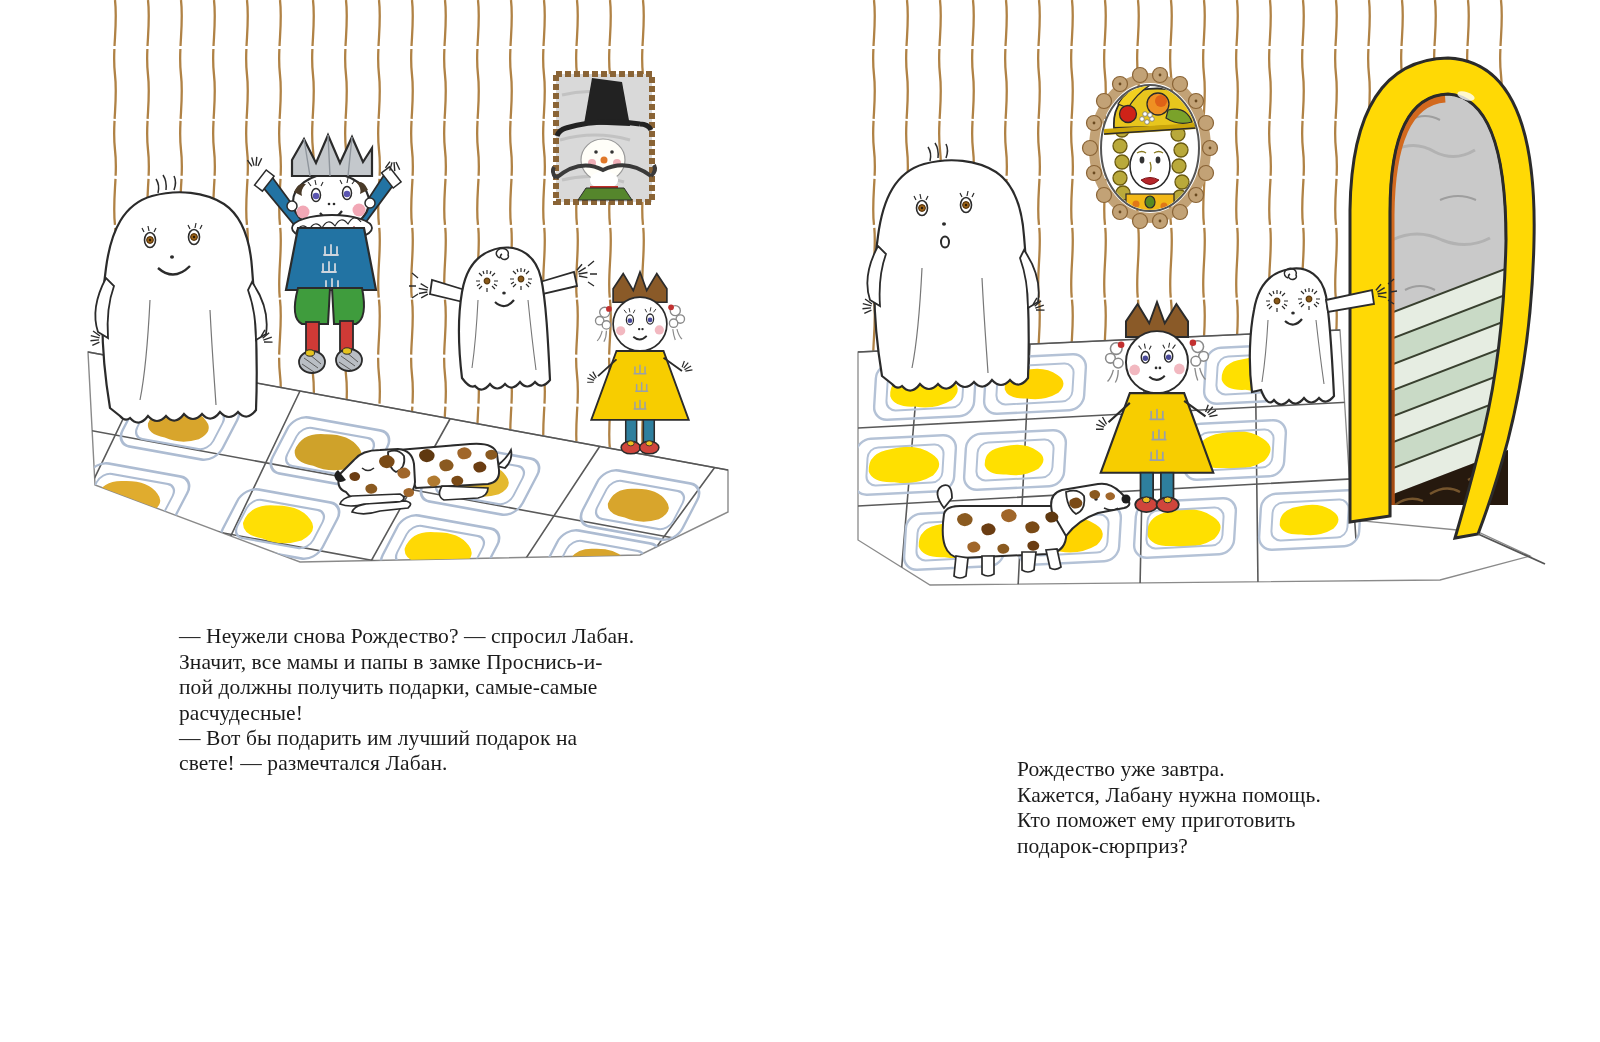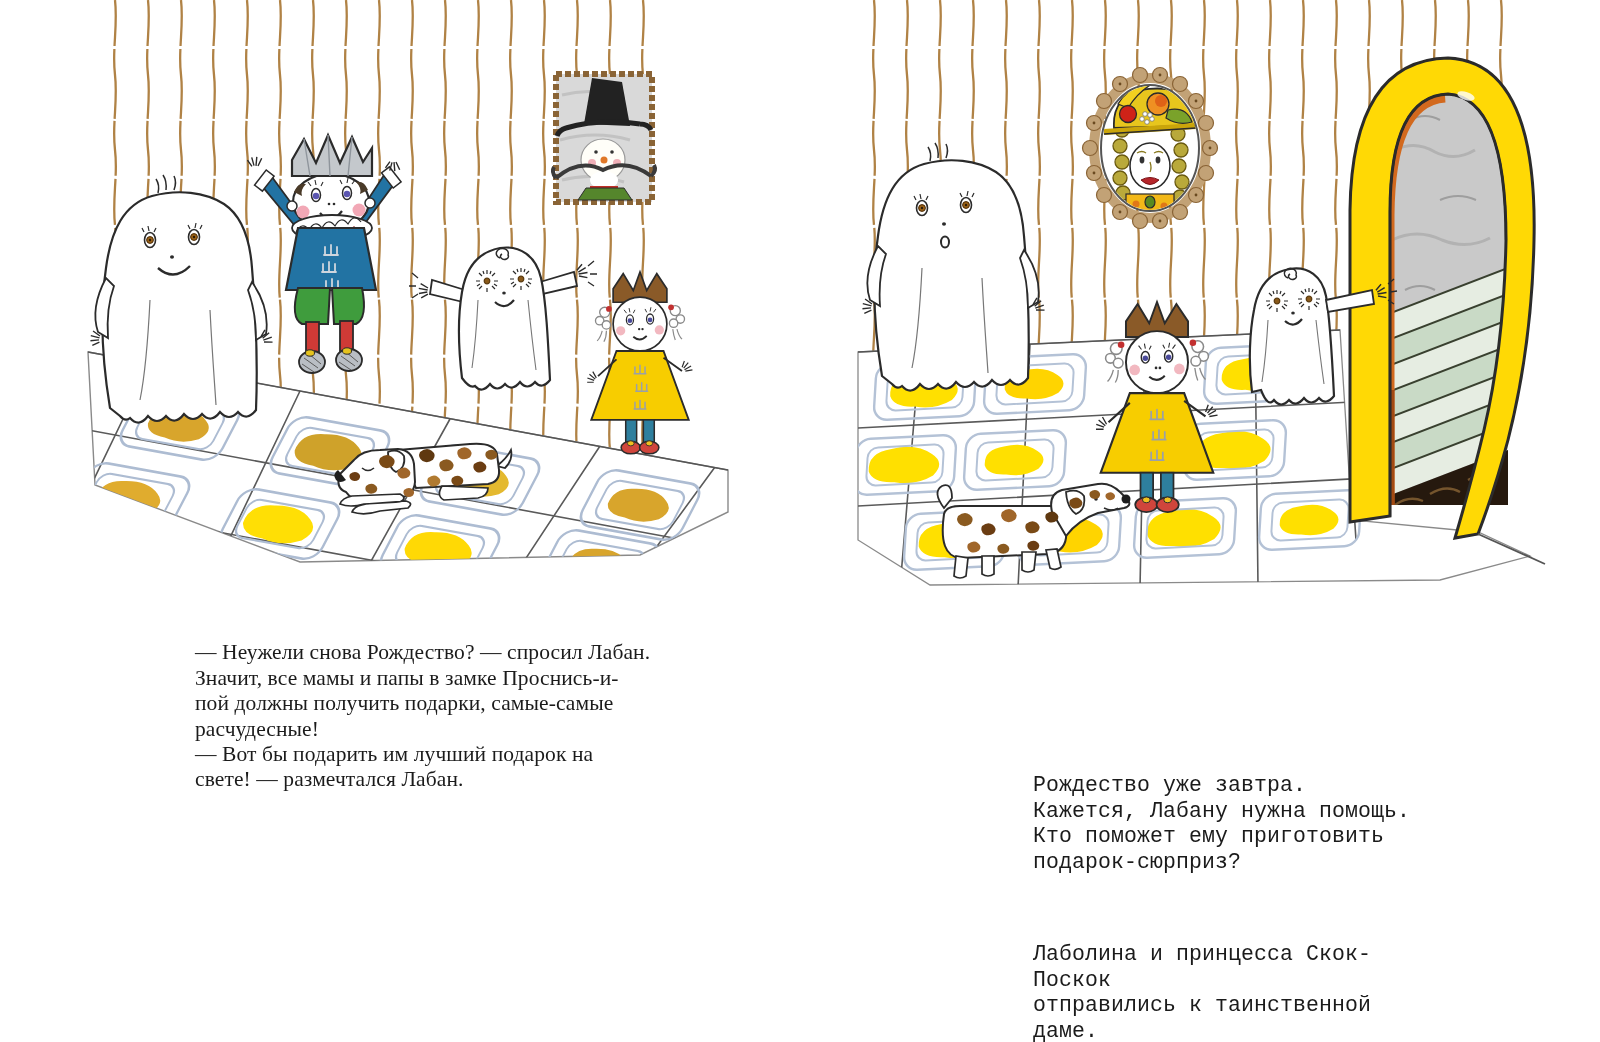--- a/index.html
+++ b/index.html
@@ -2,21 +2,21 @@
 <html><head>
 <meta charset="utf-8">
 <style>
   html,body{margin:0;padding:0;}
   body{width:1600px;height:1042px;background:#ffffff;position:relative;overflow:hidden;
        font-family:"Liberation Serif",serif;}
   .spread{position:absolute;inset:0;}
   svg.illu{position:absolute;top:0;left:0;}
   .txt{position:absolute;white-space:pre-line;font-size:21.5px;line-height:25.4px;
        color:#1b1b1b;letter-spacing:.1px;}
-  .txt p{margin:17px;}
+  .txt p{margin:1px;}
   .txt p + p{margin-top:25px;}
 </style>
 </head>
 <body>
 
 <div class="spread">
 
 <svg class="illu" width="1600" height="590" viewBox="0 0 1600 590">
   <defs>
     <pattern id="wp" width="33" height="590" patternUnits="userSpaceOnUse">
@@ -511,23 +511,20 @@
 
 <div class="txt" style="left:178px;top:598px;width:520px;">
   <p>— Неужели снова Рождество? — спросил Лабан.
 Значит, все мамы и папы в замке Проснись-и-
 пой должны получить подарки, самые-самые
 расчудесные!
 — Вот бы подарить им лучший подарок на
 свете! — размечтался Лабан.</p>
 </div>
 
-<div class="txt" style="left:1016px;top:731px;width:430px;font-family:Liberation Mono, monospace;">
+<div class="txt" style="left:1016px;top:731px;width:430px;">
   <p>Рождество уже завтра.
 Кажется, Лабану нужна помощь.
 Кто поможет ему приготовить
 подарок-сюрприз?</p>
-  <p>Лаболина и принцесса Скок-Поскок
-отправились к таинственной даме.
-— Эй, Руфус, идем с нами!</p>
 </div>
 
 </div>
 
 </body></html>

